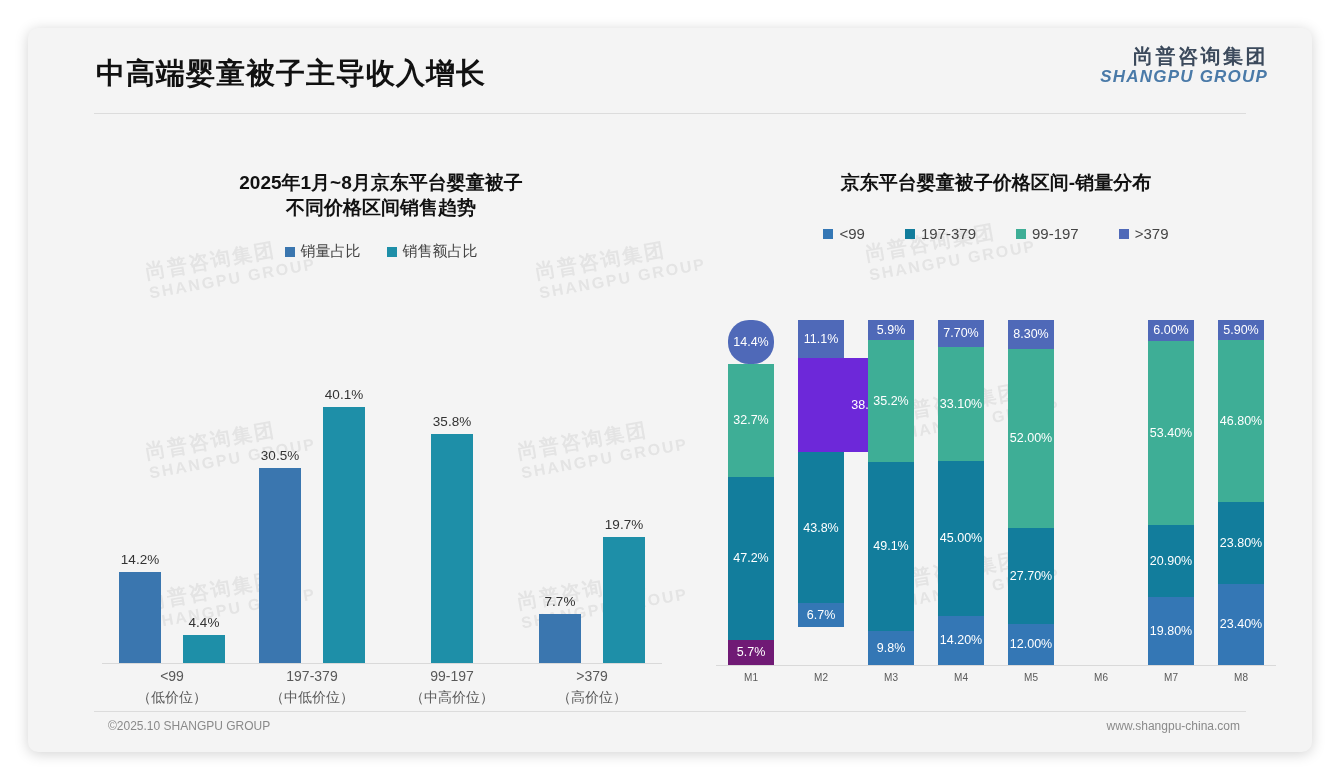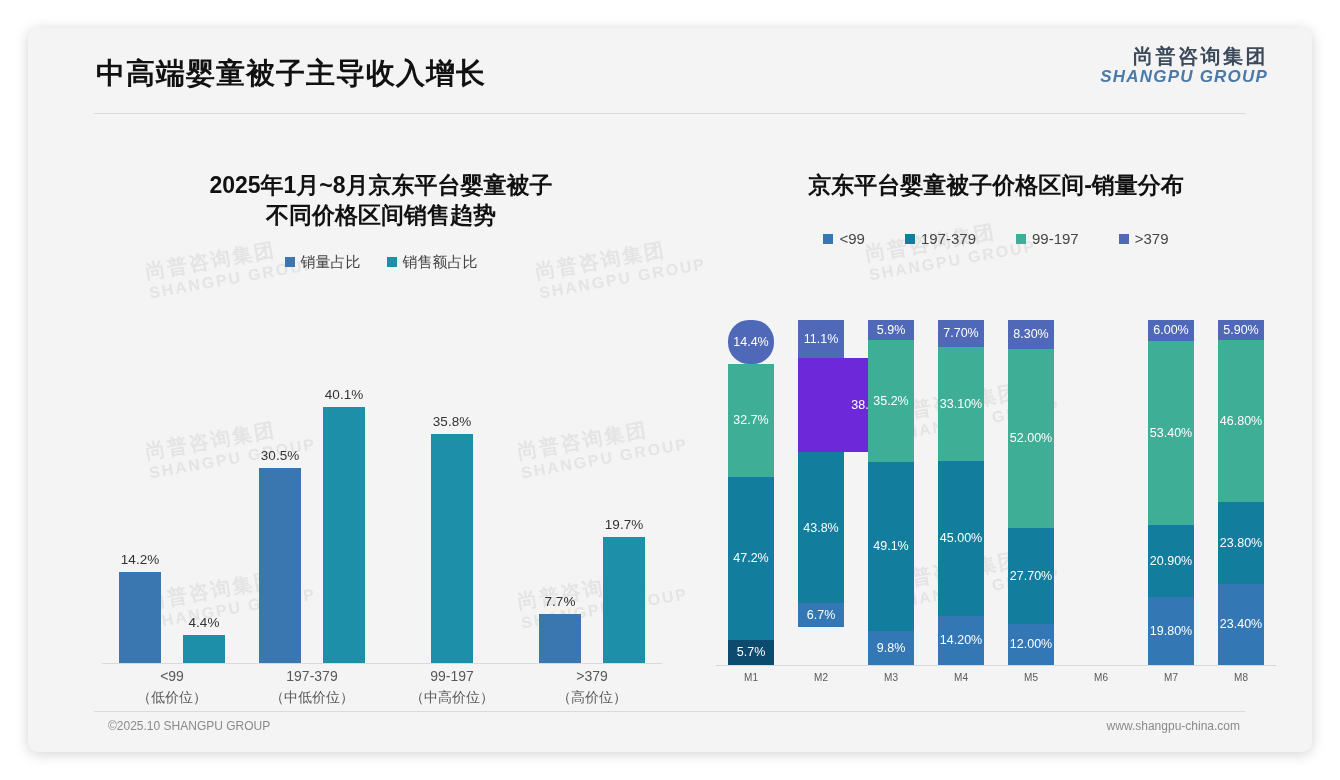--- a/index.html
+++ b/index.html
@@ -59,21 +59,21 @@
   }
   .wm .cn{font-size:20px;letter-spacing:2px;display:block;}
   .wm .en{font-size:16px;letter-spacing:2px;display:block;}
 
   
   .panel{position:absolute;top:112px;height:575px;}
   #panel-left{left:48px;width:610px;}
   #panel-right{left:668px;width:600px;}
 
   .chart-title{
-    text-align:center;font-size:23px;font-weight:bold;color:#111;
+    text-align:center;font-size:19px;font-weight:bold;color:#111;
     line-height:1.32;margin:30px 0 0 0;
   }
   .chart-title .l2{display:block;}
 
   .legend{
     display:flex;justify-content:center;align-items:center;
     gap:26px;margin-top:22px;
   }
   #panel-right .legend{gap:40px;margin-top:30px;}
   .legend-item{display:flex;align-items:center;gap:6px;font-size:15px;color:#444;}
@@ -277,21 +277,21 @@
     <div class="scol" style="left: 12px;">
           <div class="seg" style="background: rgb(79, 105, 184); height: 44px; border-radius: 21px;">
             <span>14.4%</span>
           </div>
           <div class="seg" style="background: rgb(62, 174, 150); height: 112.815px;">
             <span>32.7%</span>
           </div>
           <div class="seg" style="background: rgb(18, 125, 156); height: 162.84px;">
             <span>47.2%</span>
           </div>
-          <div class="seg" style="background: #0c4a6e; height: 25px;">
+          <div class="seg" style="background: #701a75; height: 25px;">
             <span>5.7%</span>
           </div>
         </div>
         <div class="scol" style="left: 82px;">
           <div class="seg" style="background: rgb(79, 105, 184); height: 38.295px;">
             <span>11.1%</span>
           </div>
           <div class="seg" style="background: #6d28d9; height: 94px; padding-left: 48px;">
             <span>38.4%</span>
           </div>

